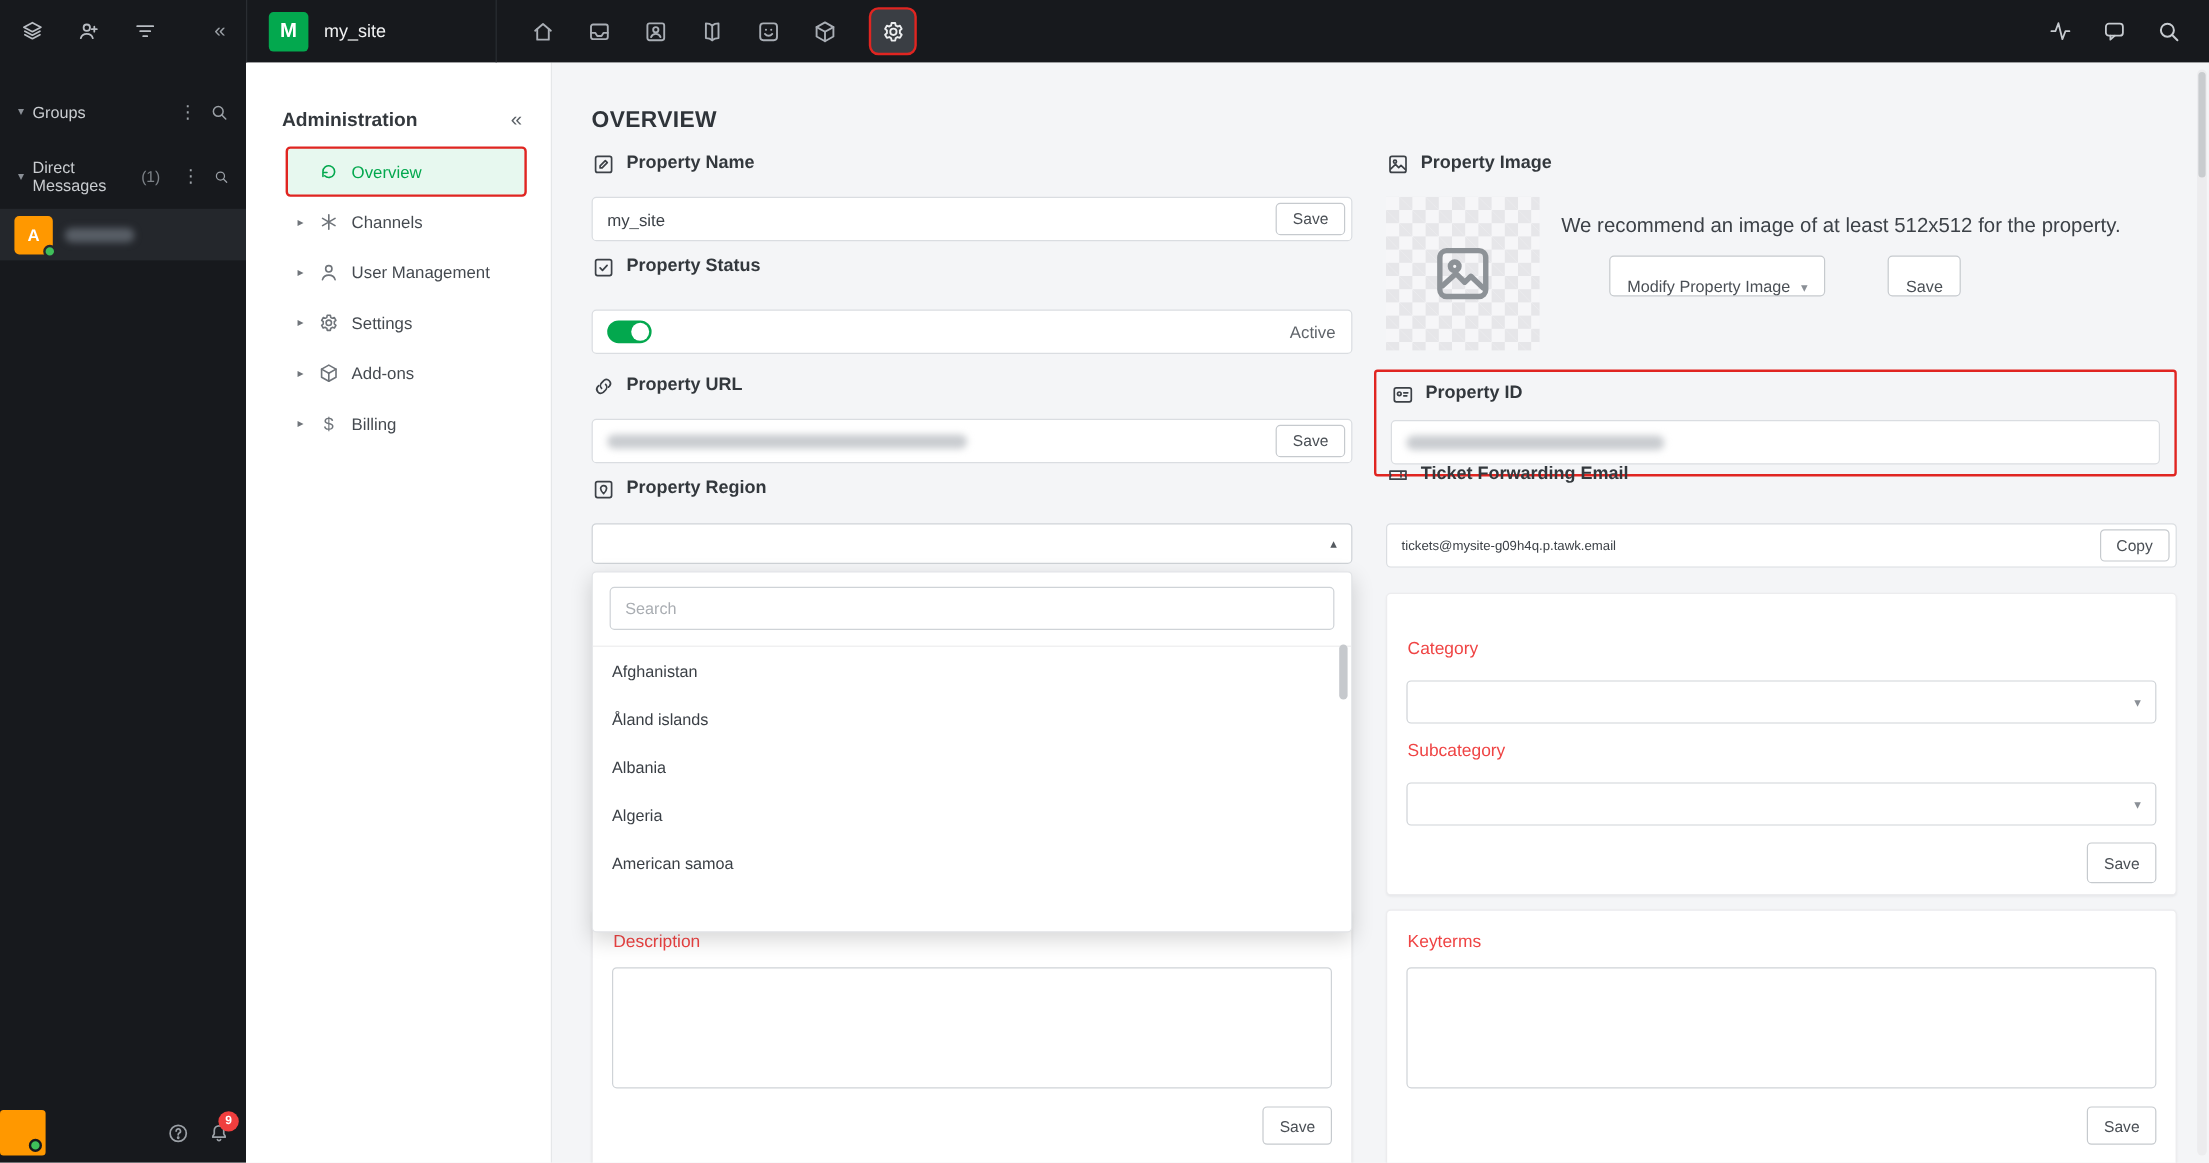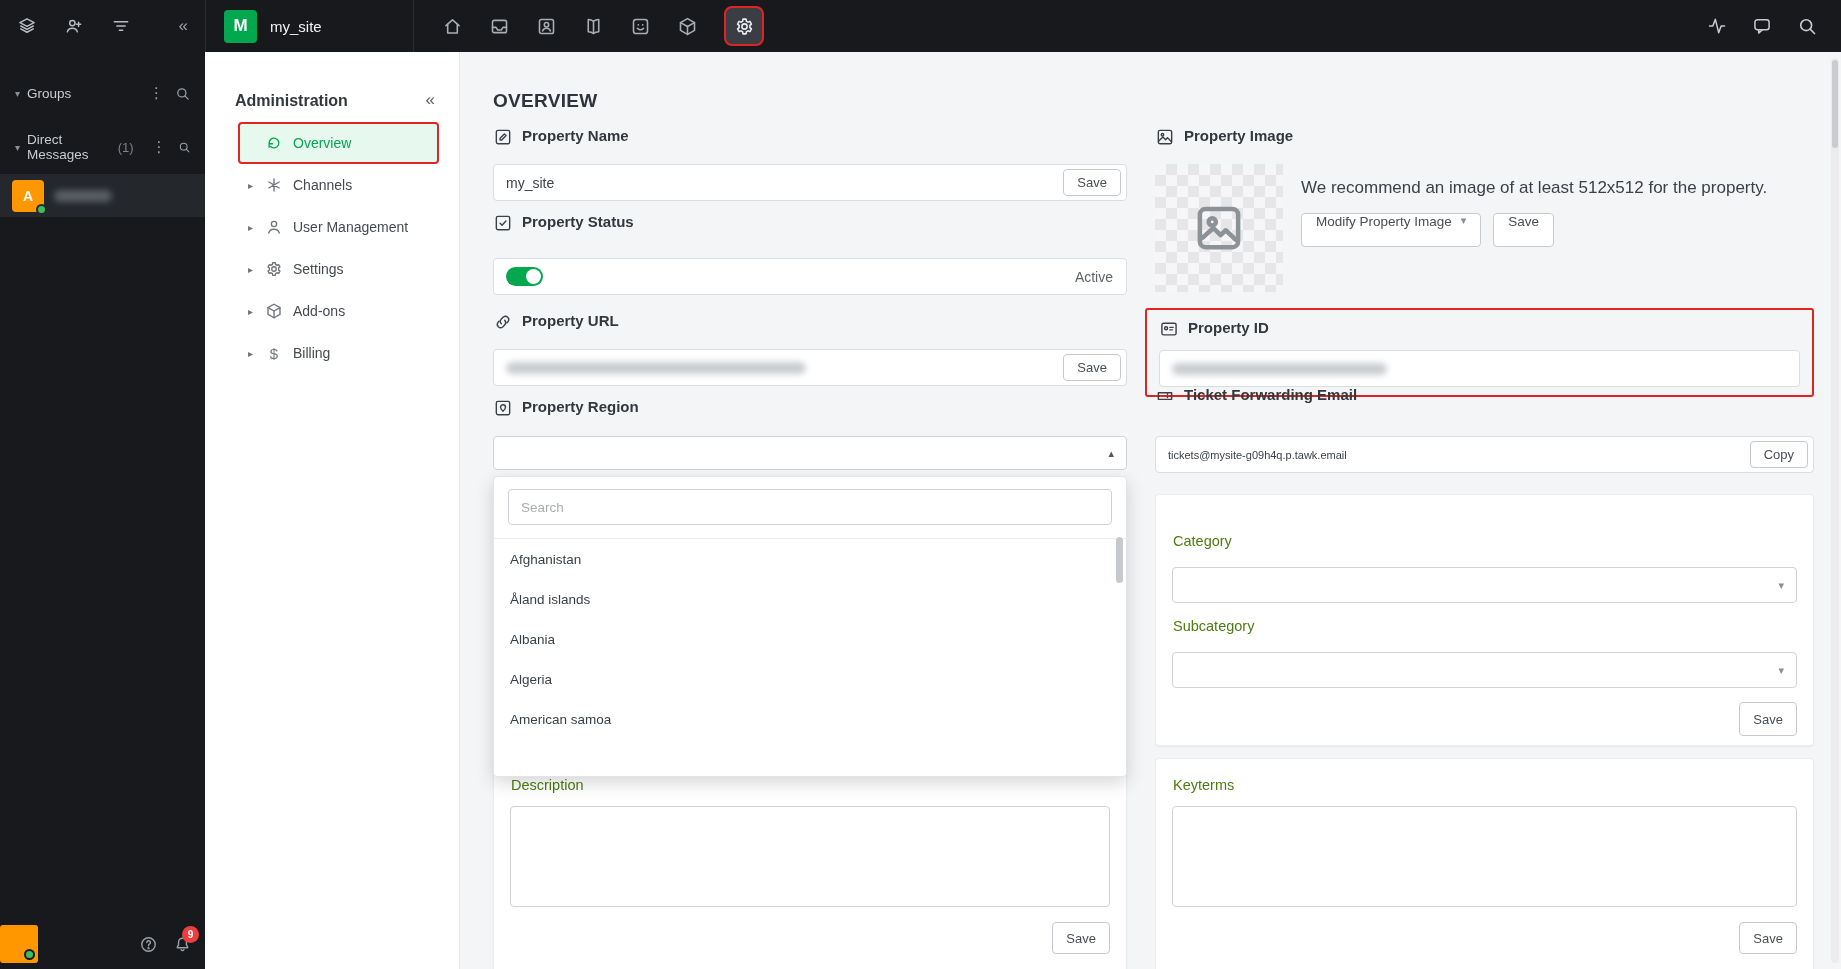--- a/index.html
+++ b/index.html
@@ -74,35 +74,35 @@
 
   .dd { position:absolute; background:#fff; border:1px solid #e2e4e7; border-radius:4px; box-shadow:0 6px 18px rgba(0,0,0,.16); z-index:40; }
   .dd-search { margin:12px 14px 13px 14px; }
   .dd-search input { width:100%; height:36px; border:1px solid #cfd3d7; border-radius:4px; padding:0 12px; font-size:13.5px; color:#3c4147; outline:none; font-family:inherit; }
   .dd-search input::placeholder { color:#a9adb2; }
   .dd-divider { height:1px; background:#ededee; }
   .dd-item { height:40px; display:flex; align-items:center; padding:0 16px; font-size:13.5px; color:#3a3f45; cursor:pointer; }
   .dd-thumb { position:absolute; right:3px; top:60px; width:7px; height:46px; border-radius:4px; background:#c6c9cd; cursor:pointer; }
 
   .card { position:absolute; background:#fff; border:1px solid #ececee; border-radius:4px; box-shadow:0 1px 2px rgba(0,0,0,.05); }
-  .card-label { position:absolute; left:17px; font-size:14.5px; color:#4d7c0f; }
+  .card-label { position:absolute; left:17px; font-size:14.5px; color:#ef4444; }
   .card textarea { position:absolute; left:16px; right:16px; top:47px; height:101px; border:1px solid #cfd3d7; border-radius:4px; resize:none; font-family:inherit; font-size:13.5px; padding:8px 10px; color:#3c4147; outline:none; }
   .card .card-save { position:absolute; right:16px; top:163px; height:32px; }
 
   .checker { width:128px; height:128px; flex:none;
     background-color:#f6f6f8;
     background-image:linear-gradient(45deg,#e6e6e9 25%,transparent 25%,transparent 75%,#e6e6e9 75%),
                      linear-gradient(45deg,#e6e6e9 25%,transparent 25%,transparent 75%,#e6e6e9 75%);
     background-size:22px 22px; background-position:0 0,11px 11px;
     display:flex; align-items:center; justify-content:center; }
   .checker .icon { width:54px; height:54px; color:#8d9297; }
   .pi-flex { position:absolute; display:flex; gap:18px; }
   .pi-hint { font-size:17px; color:#3c4147; margin-top:14px; }
   .pi-buttons { display:flex; gap:12px; margin-top:15px; }
-  .btn { background:#fff; border:1px solid #c6cace; border-radius:4px; font-size:13.5px; color:#4a4f55; padding:0 14px; height:34px; display:inline-flex; align-items:flex-start; gap:9px; cursor:pointer; font-family:inherit; }
+  .btn { background:#fff; border:1px solid #c6cace; border-radius:4px; font-size:13.5px; color:#4a4f55; padding:0 14px; height:34px; display:inline-flex; align-items:flex-end; gap:9px; cursor:pointer; font-family:inherit;margin-left:40px; }
 
   .pid-box { position:absolute; border:2px solid #e02521; border-radius:3px; }
   .pid-box .sec-label { position:static; padding:9px 0 0 12px; }
   .pid-row { position:absolute; left:12px; right:12px; top:40px; height:37px; background:#fff; border:1px solid #dadde1; border-radius:4px; display:flex; align-items:center; padding:0 12px; }
 
   .main-vscroll { position:absolute; right:2px; top:6px; width:8px; height:905px; border-radius:4px; background:#ececee; }
   .main-vscroll .thumb { position:absolute; top:2px; left:1px; width:6px; height:88px; border-radius:3px; background:#c9cccf; cursor:pointer; }
 </style>
 </head>
 <body>

